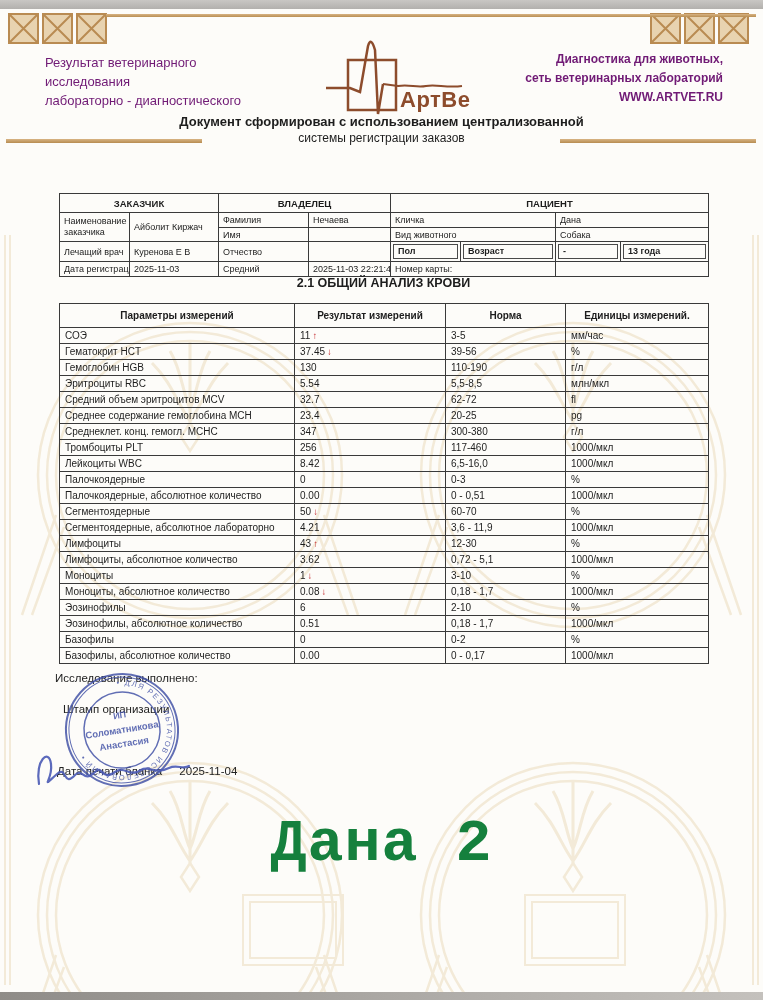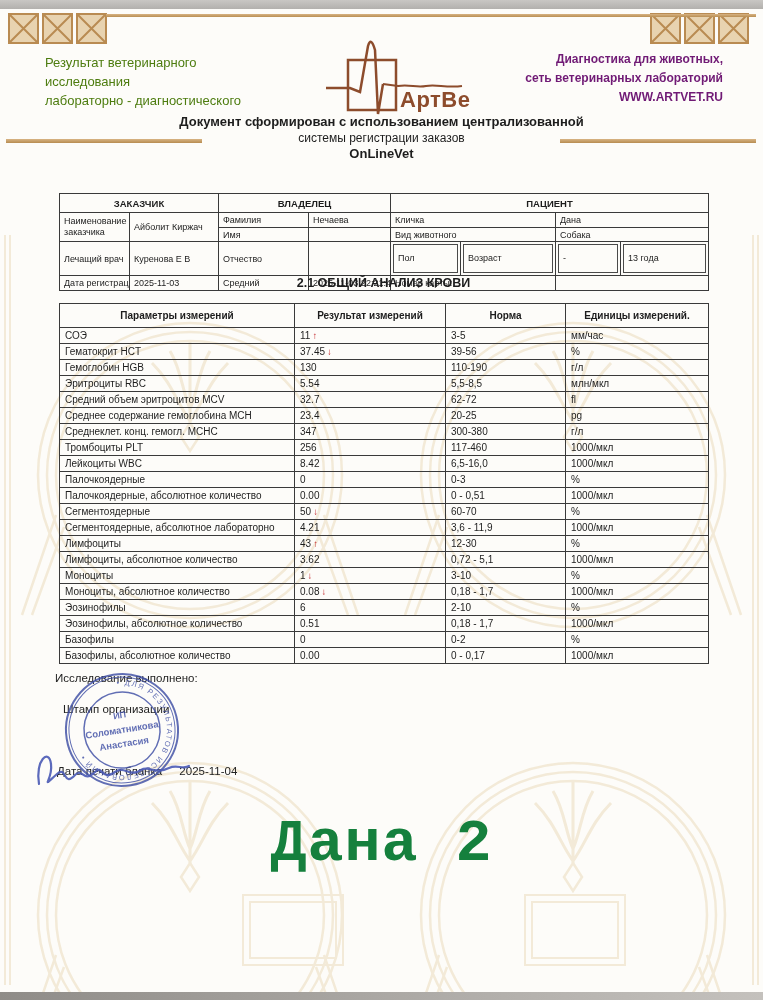--- a/index.html
+++ b/index.html
@@ -10,38 +10,38 @@
   .edge-bottom{position:absolute;bottom:0;left:0;right:0;height:8px;
             background:linear-gradient(90deg,#8f8c88,#b0ada9 60%,#c4c1bd);}
   .abs{position:absolute;}
   .z1{z-index:2;}
   
   .watermark{position:absolute;top:0;left:0;z-index:0;}
   
   .orn-row{position:absolute;top:13px;height:31px;}
   .rule-top{position:absolute;top:14px;left:106px;width:650px;height:3px;
             background:linear-gradient(#d7b282,#b98f54);z-index:1;}
-  .hdr-left{left:45px;top:53px;font-size:13px;line-height:19px;color:#4d7c0f;z-index:2;}
+  .hdr-left{left:45px;top:53px;font-size:13px;line-height:19px;color:#701a75;z-index:2;}
   .hdr-right{right:40px;top:50px;font-size:12px;line-height:19px;font-weight:bold;
              color:#701a75;text-align:right;z-index:2;}
   .doc-block{left:0;right:0;top:114px;text-align:center;z-index:2;}
   .doc-l1{font-size:13px;font-weight:bold;}
   .doc-l2{font-size:12px;margin-top:2px;}
   .doc-l3{font-size:13px;font-weight:bold;margin-top:1px;}
   .flank-bar{position:absolute;top:139px;height:4px;
              background:linear-gradient(#d8b484,#b78c51);z-index:1;}
   
   table{border-collapse:collapse;table-layout:fixed;background:transparent;}
   .info-table{position:absolute;left:59px;top:193px;width:649px;z-index:2;
               font-size:9px;border:1.5px solid #222;}
   .info-table td,.info-table th{border:1px solid #3a3a3a;padding:1px 4px;
               vertical-align:middle;overflow:hidden;white-space:nowrap;text-align:left;}
   .info-table th{font-size:9.5px;font-weight:bold;text-align:center;height:16px;}
   .inset{padding:0 !important;}
-  .inset-box{border:1px solid #4a4a4a;margin:2px;padding:8px 4px;min-height:11px;line-height:11px;}
+  .inset-box{border:1px solid #4a4a4a;margin:2px;padding:1px 4px;min-height:11px;line-height:11px;font-weight:bold;}
   .section-title{position:absolute;left:59px;top:276px;width:649px;text-align:center;
                  font-size:12.5px;font-weight:bold;z-index:2;}
   .results-table{position:absolute;left:59px;top:303px;width:649px;z-index:2;
                  font-size:10px;border:1.5px solid #222;}
   .results-table th{border:1px solid #3a3a3a;height:21px;font-size:10px;font-weight:bold;
                  text-align:center;vertical-align:middle;}
   .results-table td{border:1px solid #3a3a3a;height:15px;padding:0 5px;vertical-align:middle;
                  overflow:hidden;white-space:nowrap;}
   .flag{color:#c3262a;font-weight:bold;font-size:9.5px;margin-left:2px;}
   
@@ -123,21 +123,20 @@
 
   <div class="abs hdr-right">
     <div>Диагностика для животных,</div>
     <div>сеть ветеринарных лабораторий</div>
     <div>WWW.ARTVET.RU</div>
   </div>
 
   <div class="abs doc-block">
     <div class="doc-l1">Документ сформирован с использованием централизованной</div>
     <div class="doc-l2">системы регистрации заказов</div>
-    <div class="doc-l3">OnLineVet</div>
   </div>
   <div class="flank-bar" style="left:6px;width:196px;"></div>
   <div class="flank-bar" style="left:560px;width:196px;"></div>
 
   <table class="info-table">
     <colgroup>
       <col style="width:70px">
         <col style="width:89px">
         <col style="width:90px">
         <col style="width:82px">

